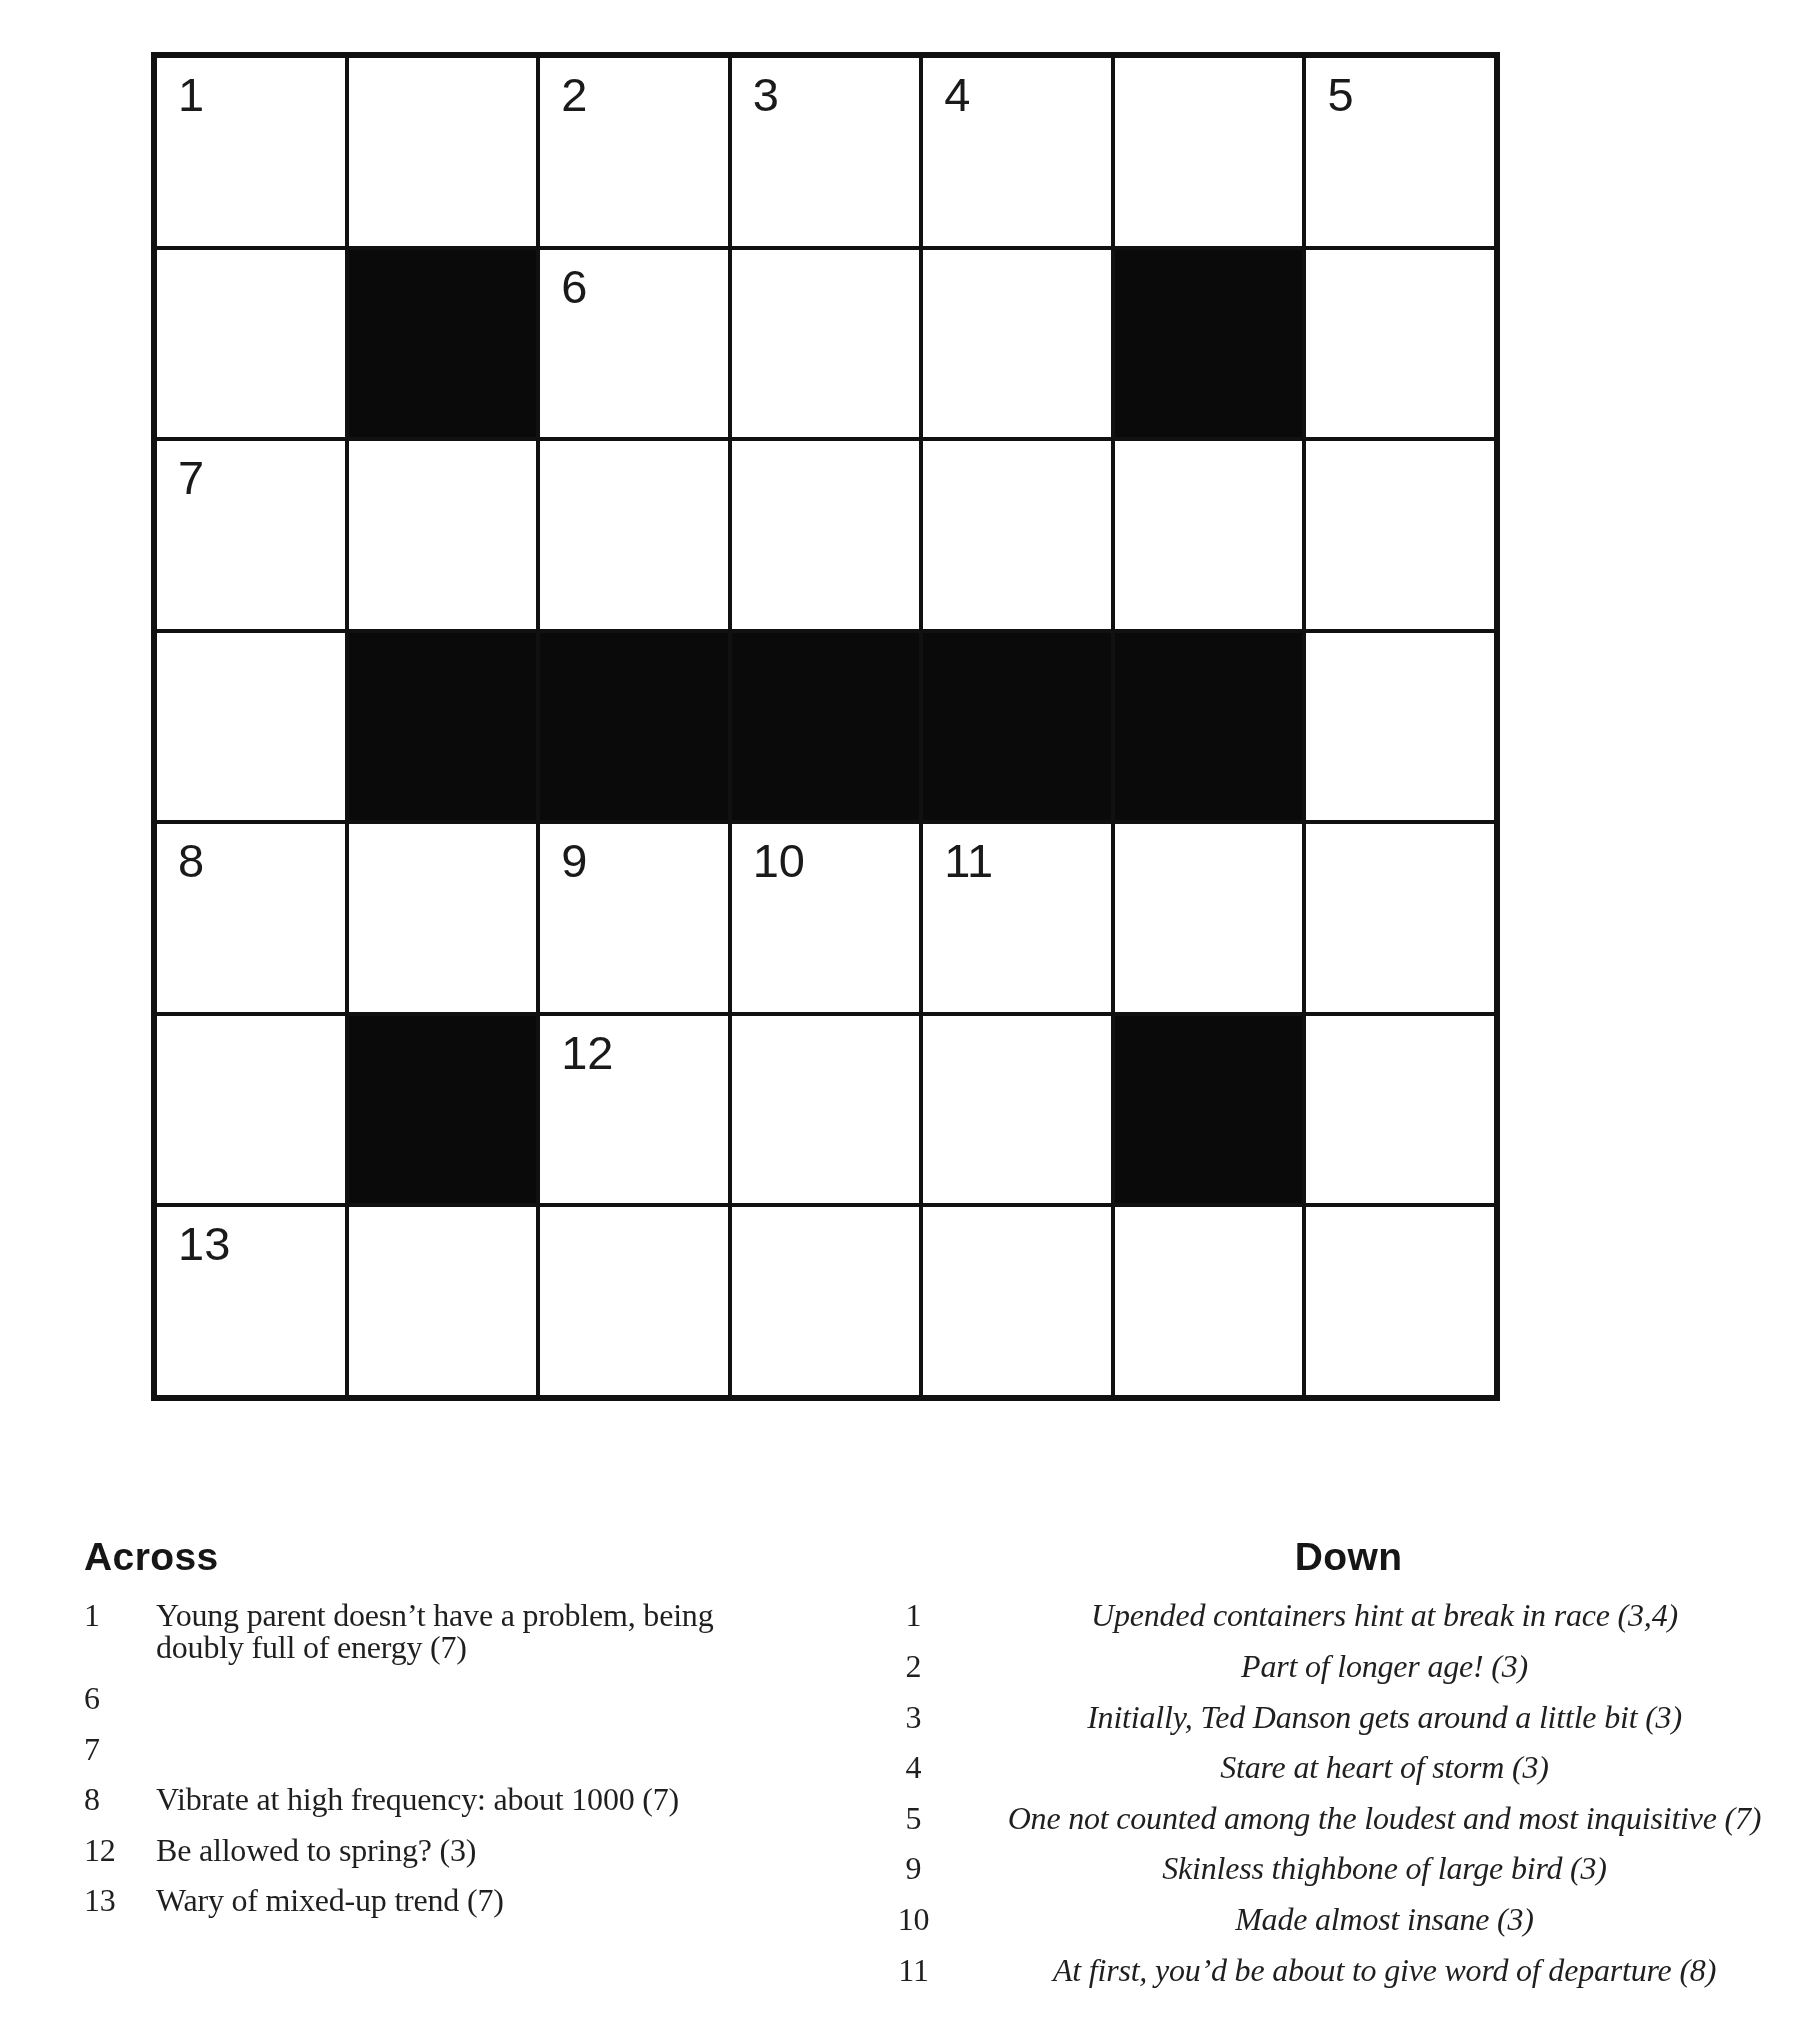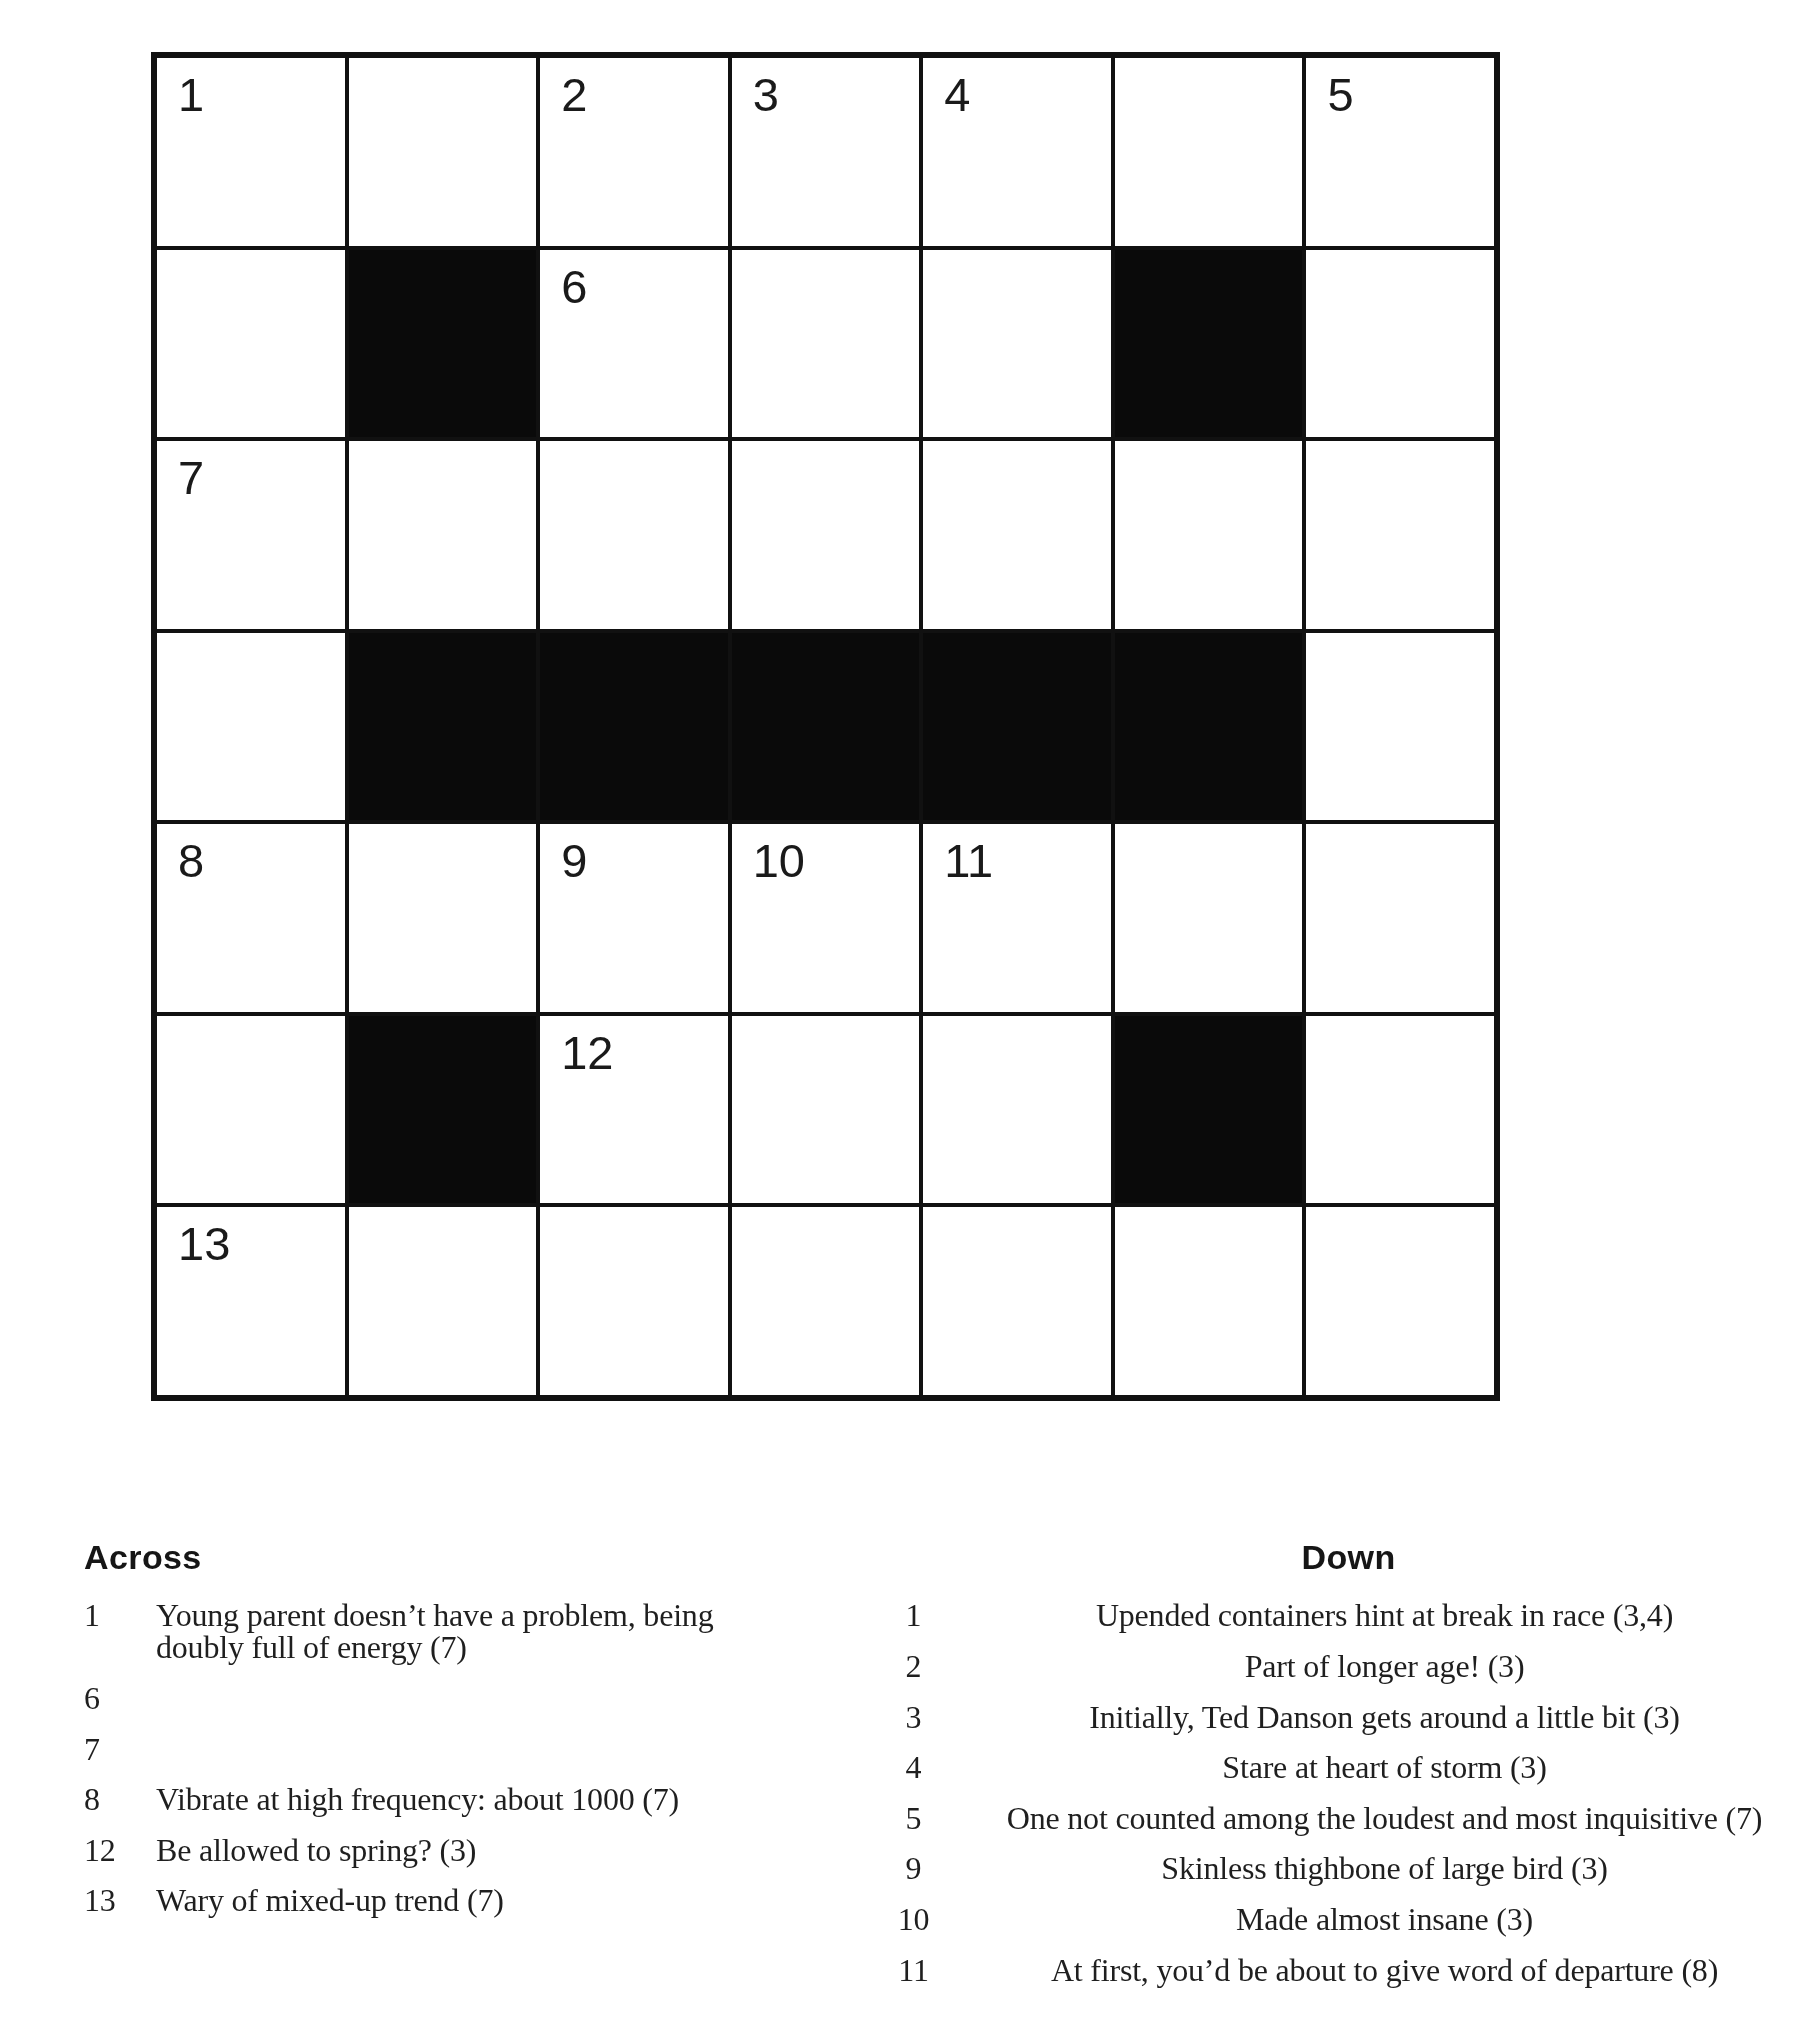--- a/index.html
+++ b/index.html
@@ -52,42 +52,42 @@
     position: absolute;
     top: 1534px;
   }
   .clue-col.across { left: 84px;  width: 721px;  }
   .clue-col.down   { left: 891px; width: 915px; text-align: center; }
 
   .clue-heading {
     margin: 0 0 19.4px 0;
     font-family: "Liberation Sans", sans-serif;
     font-weight: 700;
-    font-size: 34px;
+    font-size: 39px;
     line-height: 46px;
     color: #161616;
     letter-spacing: 0.4px;
   }
   .clue {
     display: flex;
     align-items: flex-start;
     margin-bottom: 18.6px;
     font-family: "Liberation Serif", serif;
     font-size: 32px;
     line-height: 32px;
     letter-spacing: -0.2px;
     color: #1f1f1f;
   }
   .clue-num {
     flex: 0 0 45px;
     width: 45px;
   }
   .clue-text { flex: 1 1 auto; margin-left: 27px; }
   .across .clue-text { max-width: 648px; }
-  .down   .clue-text { max-width: 867px; }
+  .down   .clue-text { max-width: 867px; font-style: italic; }
 </style>
 </head>
 <body>
 
 <div class="grid">
     <div class="cell">
       <span class="cell-number">1</span>
     </div>
     <div class="cell"></div>
     <div class="cell">

